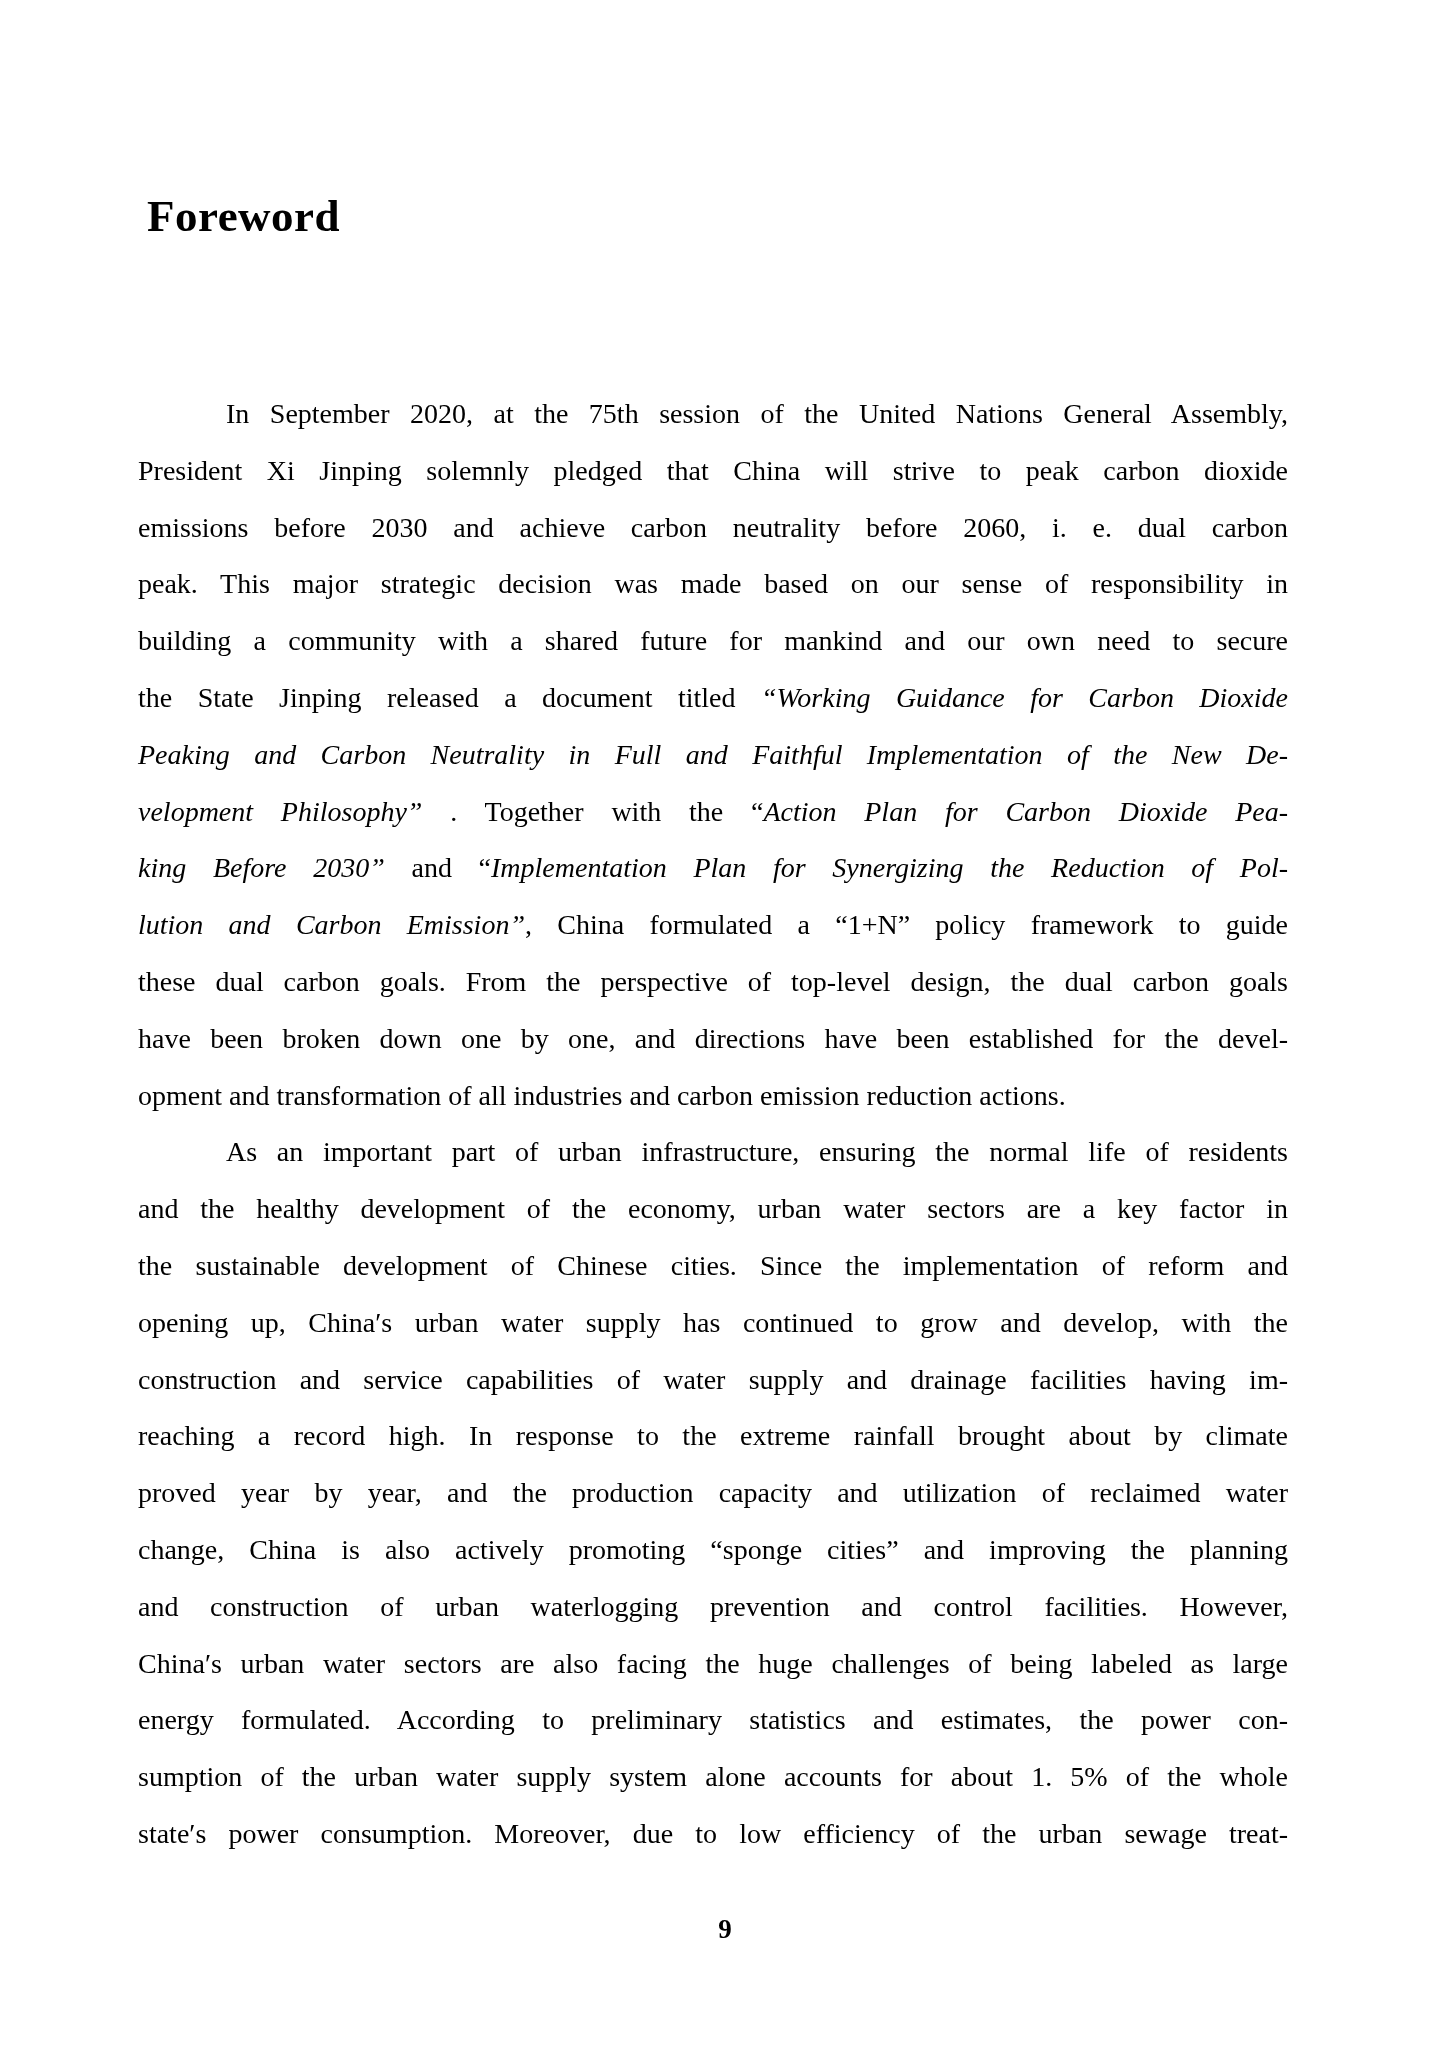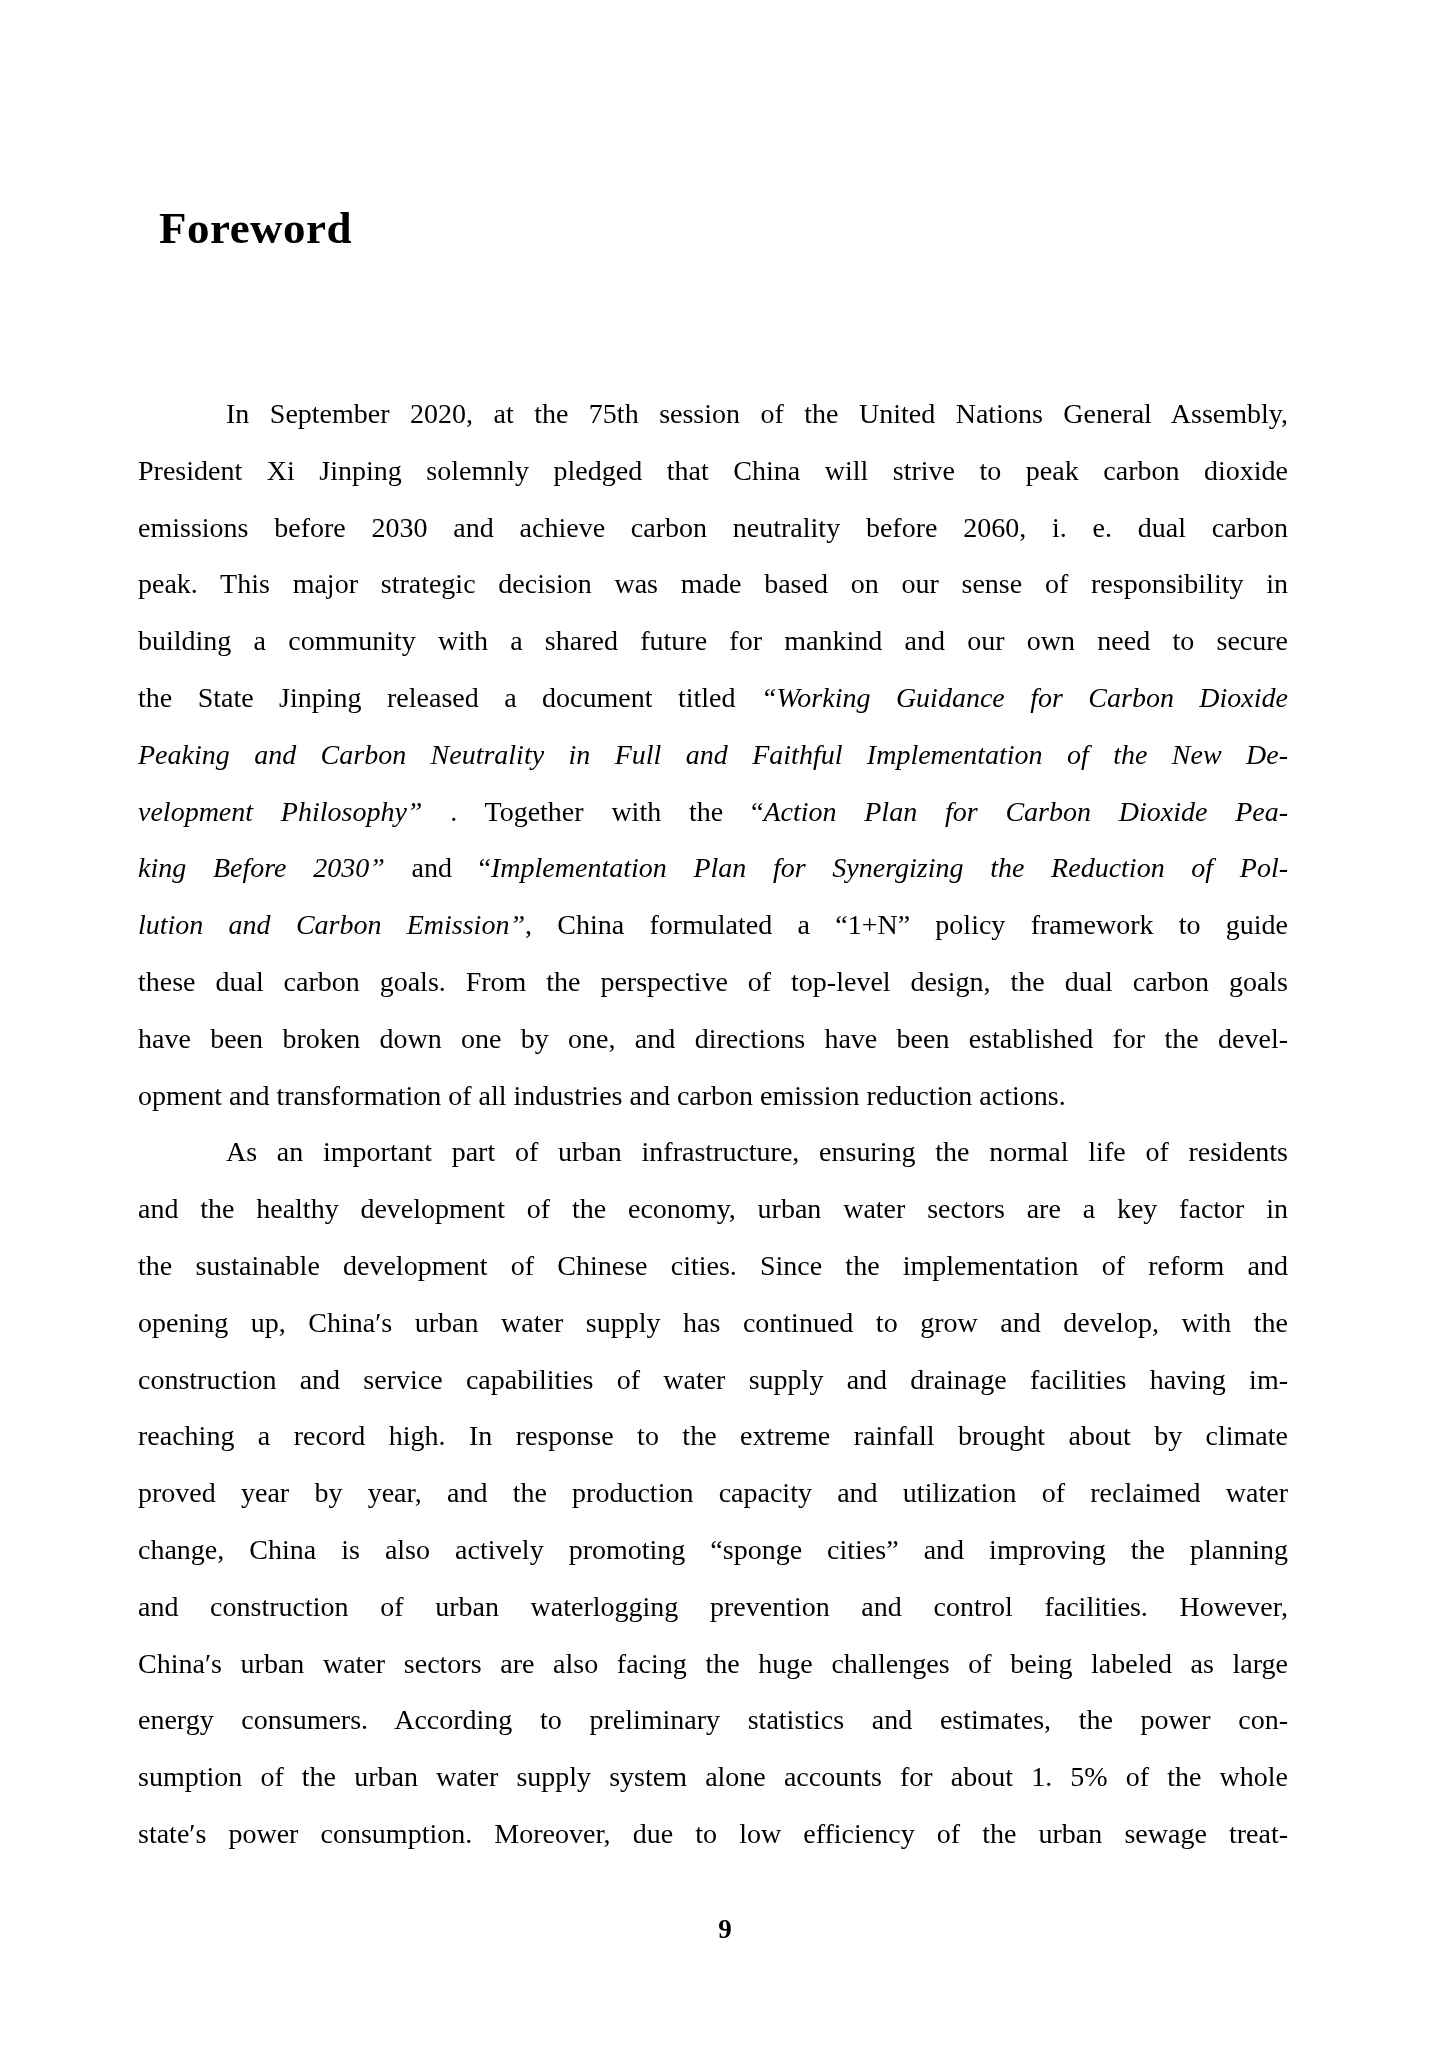--- a/index.html
+++ b/index.html
@@ -14,21 +14,21 @@
     background: #ffffff;
     font-family: "Liberation Serif", "DejaVu Serif", serif;
     color: #000000;
     overflow: hidden;
     margin: 0 auto;
   }
   .title {
     position: absolute;
     left: 147px;
     top: 190px;
-    margin: 12px;
+    margin: 0;
     font-size: 45px;
     font-weight: 700;
     letter-spacing: 0.5px;
   }
   .body-text {
     position: absolute;
     left: 138px;
     top: 386px;
     width: 1150px;
     font-size: 28px;
@@ -79,18 +79,18 @@
       <div class="line indent"><span>As an important part of urban infrastructure, ensuring the normal life of residents</span></div>
       <div class="line"><span>and the healthy development of the economy, urban water sectors are a key factor in</span></div>
       <div class="line"><span>the sustainable development of Chinese cities. Since the implementation of reform and</span></div>
       <div class="line"><span>opening up, China′s urban water supply has continued to grow and develop, with the</span></div>
       <div class="line"><span>construction and service capabilities of water supply and drainage facilities having im-</span></div>
       <div class="line"><span>reaching a record high. In response to the extreme rainfall brought about by climate</span></div>
       <div class="line"><span>proved year by year, and the production capacity and utilization of reclaimed water</span></div>
       <div class="line"><span>change, China is also actively promoting “sponge cities” and improving the planning</span></div>
       <div class="line"><span>and construction of urban waterlogging prevention and control facilities. However,</span></div>
       <div class="line"><span>China′s urban water sectors are also facing the huge challenges of being labeled as large</span></div>
-      <div class="line"><span>energy consumers. According to preliminary statistics and estimates, the power con-</span></div>
+      <div class="line"><span>energy formulated. According to preliminary statistics and estimates, the power con-</span></div>
       <div class="line"><span>sumption of the urban water supply system alone accounts for about 1. 5% of the whole</span></div>
       <div class="line"><span>state′s power consumption. Moreover, due to low efficiency of the urban sewage treat-</span></div>
     </div>
   <div class="page-number">9</div>
 </div>
 
 </body></html>

